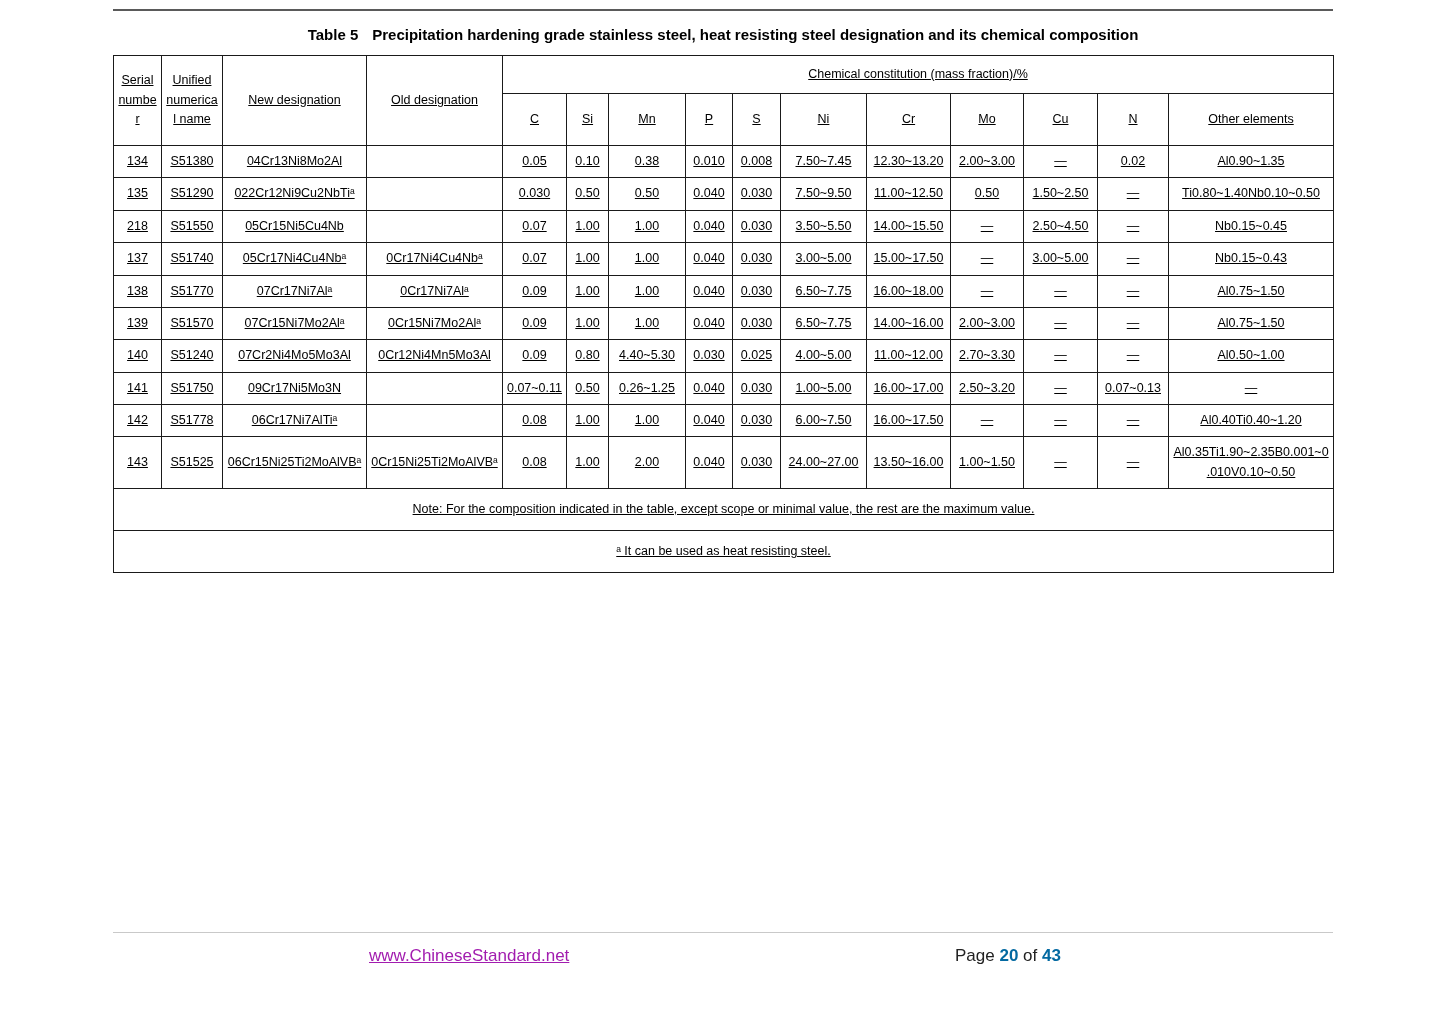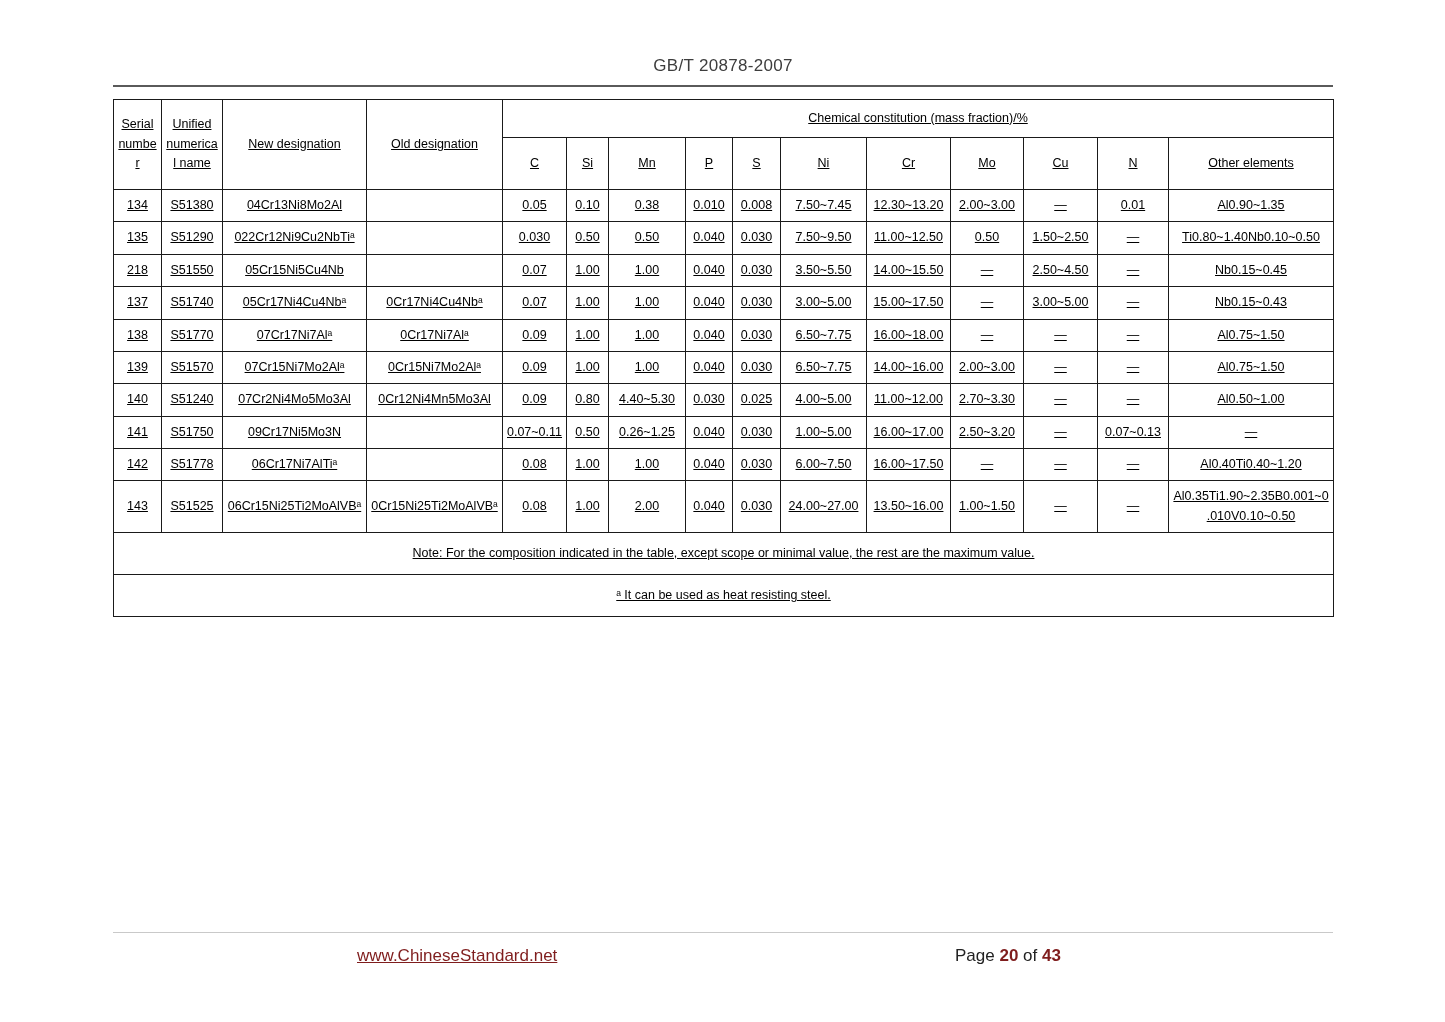--- a/index.html
+++ b/index.html
@@ -31,32 +31,34 @@
     line-height: 1.55;
     overflow-wrap: break-word; word-wrap: break-word;
   }
   tr.hdr-top th { height: 38px; }
   tr.hdr-el th { height: 52px; }
   th.el-c { font-weight: bold; }
   td.note-cell { text-align: left; padding: 10px 6px; height: 42px; }
   .footer { position: absolute; left: 113px; top: 932px; width: 1220px; }
   .footer-rule { border: none; border-top: 1px solid #c9c9c9; }
   .footer-row { position: relative; margin-top: 13px; height: 24px; font-size: 17px; color: #333; }
-  .site-link { position: absolute; left: 244px; color: #7f1d1d; text-decoration: underline; cursor: pointer; }
+  .site-link { position: absolute; left: 256px; color: #a21caf; text-decoration: underline; cursor: pointer; }
   .page-info { position: absolute; left: 842px; color: #222; }
-  .page-info .strong { font-weight: bold; color: #7f1d1d; }
+  .page-info .strong { font-weight: bold; color: #0369a1; }
 </style>
 </head>
 <body>
 
 <div class="content">
 
-  <div class="doc-code">GB/T 20878-2007</div>
   <hr class="header-rule">
 
+  <div class="table-title">
+    <span>Table 5</span><span class="title-text">Precipitation hardening grade stainless steel, heat resisting steel designation and its chemical composition</span>
+  </div>
 
   <table class="comp">
     <colgroup>
       <col style="width:48px">
         <col style="width:61px">
         <col style="width:144px">
         <col style="width:136px">
       <col style="width:64px">
         <col style="width:42px">
         <col style="width:77px">
@@ -99,21 +101,21 @@
           <td></td>
           <td>0.05</td>
           <td>0.10</td>
           <td>0.38</td>
           <td>0.010</td>
           <td>0.008</td>
           <td>7.50~7.45</td>
           <td>12.30~13.20</td>
           <td>2.00~3.00</td>
           <td>—</td>
-          <td>0.01</td>
+          <td>0.02</td>
           <td>Al0.90~1.35</td>
         </tr>
         <tr>
           <td>135</td>
           <td>S51290</td>
           <td>022Cr12Ni9Cu2NbTiᵃ</td>
           <td></td>
           <td>0.030</td>
           <td>0.50</td>
           <td>0.50</td>

